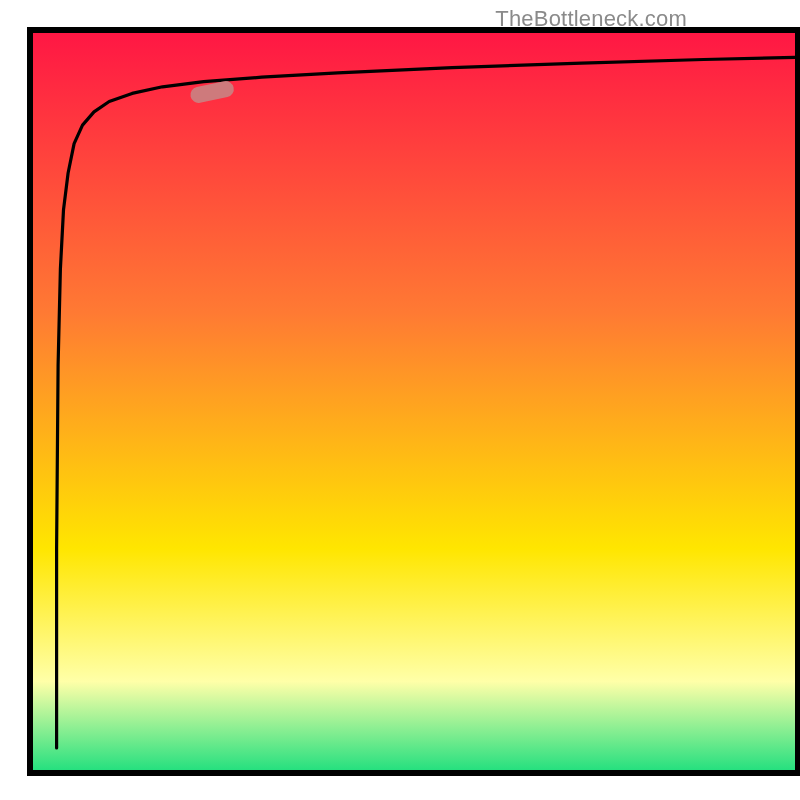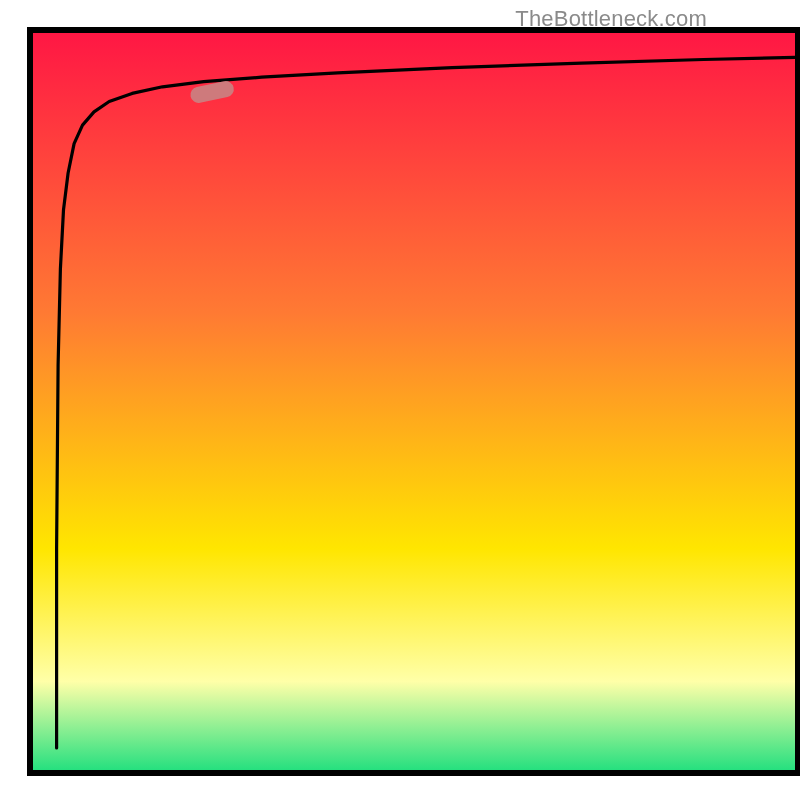--- a/index.html
+++ b/index.html
@@ -6,21 +6,20 @@
     margin: 0;
     padding: 0;
     background: #ffffff;
     font-family: Arial, Helvetica, sans-serif;
   }
   .container {
     width: 699px;
     height: 800px;
     position: relative;
     background: #ffffff;
-    padding-left: 20px;
   }
   .watermark {
     position: absolute;
     top: 6px;
     right: 12px;
     color: #8a8a8a;
     font-size: 22px;
     font-family: Arial, sans-serif;
     letter-spacing: 0.2px;
   }

